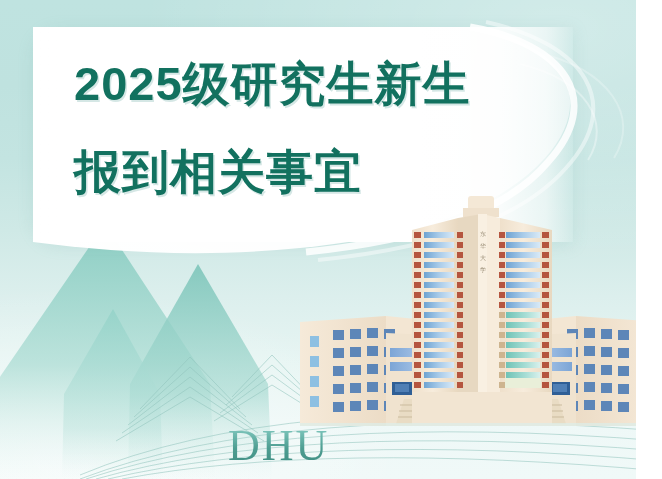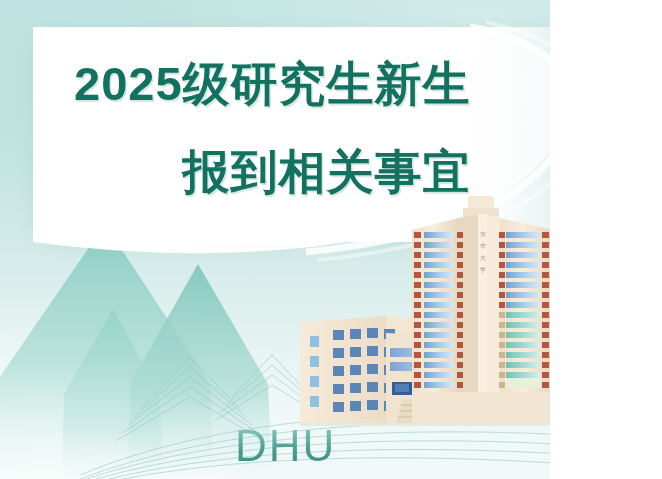--- a/index.html
+++ b/index.html
@@ -1,32 +1,31 @@
 <!DOCTYPE html>
 <html><head>
 <meta charset="utf-8">
 <title>DHU Poster</title>
 <style>
   html,body{margin:0;padding:0;background:#fff;}
   body{font-family:"Liberation Sans","DejaVu Sans",sans-serif;}
 
   #poster{
     position:relative;
-    width:550px;height:479px;
+    width:636px;height:479px;
     overflow:hidden;
     background:linear-gradient(180deg,
       #bfe3e0 0%,
       #bfe2df 18%,
       #c3e4e1 33%,
       #cfe9e6 48%,
       #dcefed 62%,
       #e7f5f3 76%,
       #eef8f7 88%,
       #f0f9f8 100%);
-    text-align:right;
   }
 
   
   .wash{position:absolute;inset:0;pointer-events:none;}
   .wash.a{background:radial-gradient(120% 90% at 88% 6%, rgba(255,255,255,.30) 0%, rgba(255,255,255,0) 55%);}
   .wash.b{background:radial-gradient(90% 60% at 10% 96%, rgba(255,255,255,.55) 0%, rgba(255,255,255,0) 60%);}
 
   
   .paper-wrap{position:absolute;left:0;top:0;width:662px;height:300px;}
   .paper{
@@ -69,23 +68,23 @@
 
   
   .mountains{position:absolute;left:0;bottom:0;width:662px;height:300px;}
   .lineart{position:absolute;left:0;bottom:0;width:662px;height:200px;}
 
   
   .building{position:absolute;left:300px;top:196px;width:362px;height:230px;}
 
   
   .dhu{
-    position:absolute;left:235px;top:424px;
+    position:absolute;left:228px;top:424px;
     z-index:7;
-    font-family:Liberation Sans, sans-serif;
+    font-family:Liberation Serif, serif;
     font-size:44px;line-height:44px;
     letter-spacing:2px;
     background:linear-gradient(180deg,#89cfc6 0%,#4e9e92 55%,#3d8b80 100%);
     -webkit-background-clip:text;background-clip:text;
     color:transparent;
     -webkit-text-fill-color:transparent;
   }
 </style>
 </head>
 <body>

